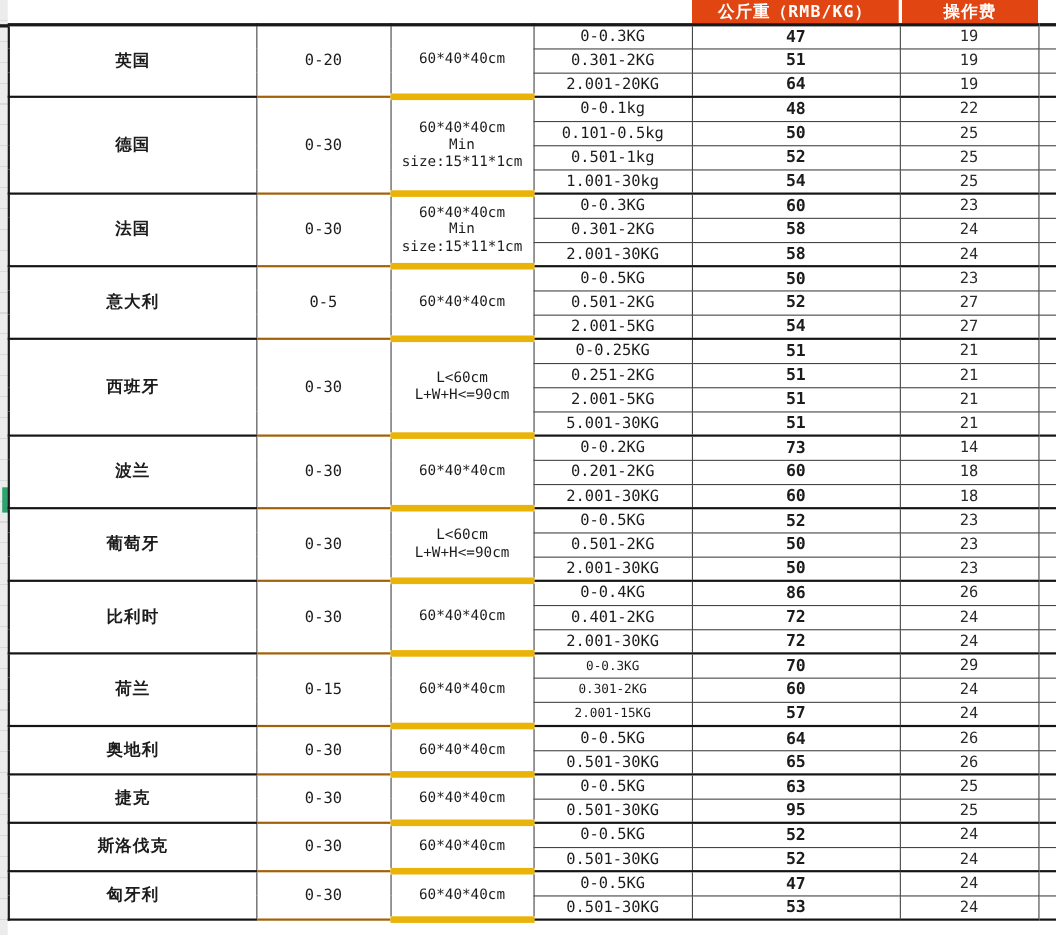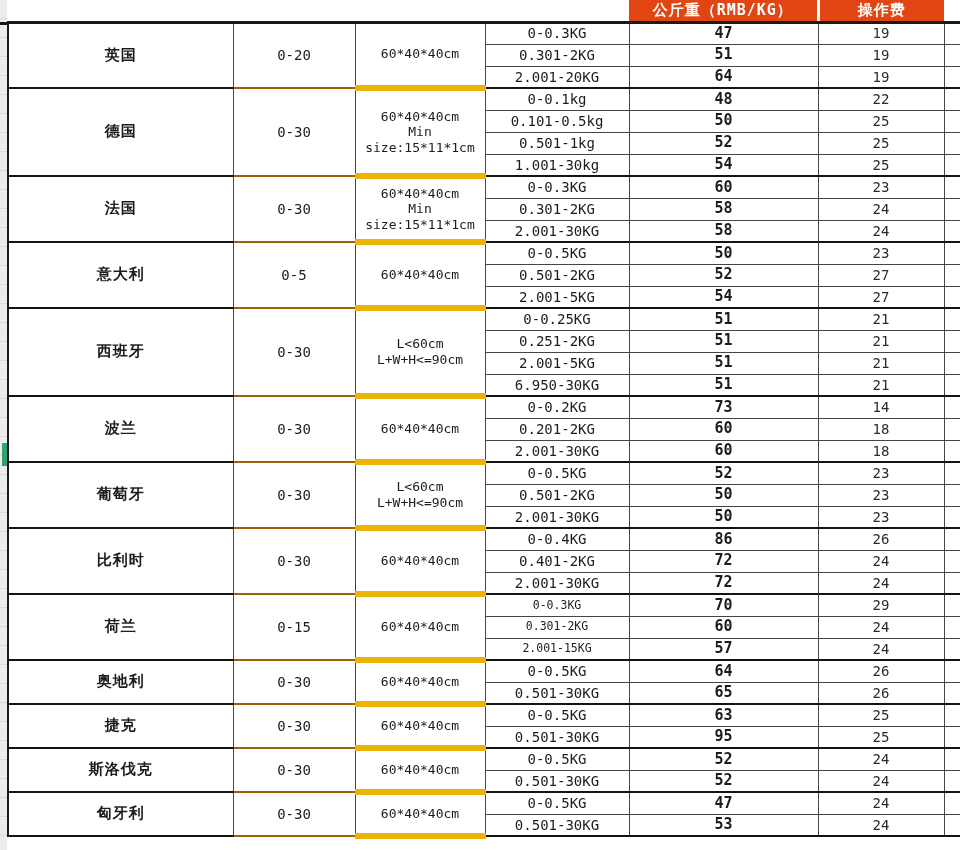--- a/index.html
+++ b/index.html
@@ -193,21 +193,21 @@
           <td class="fee">21</td>
           <td class="filler"></td>
         </tr>
         <tr>
           <td class="tier">2.001-5KG</td>
           <td class="price">51</td>
           <td class="fee">21</td>
           <td class="filler"></td>
         </tr>
         <tr class="group-end">
-          <td class="tier">6.950-30KG</td>
+          <td class="tier">5.001-30KG</td>
           <td class="price">51</td>
           <td class="fee">21</td>
           <td class="filler"></td>
         </tr>
         <tr>
           <td class="country" rowspan="3">波兰</td>
           <td class="range" rowspan="3">0-30</td>
           <td class="size" rowspan="3">60*40*40cm</td>
           <td class="tier">0-0.2KG</td>
           <td class="price">73</td>

